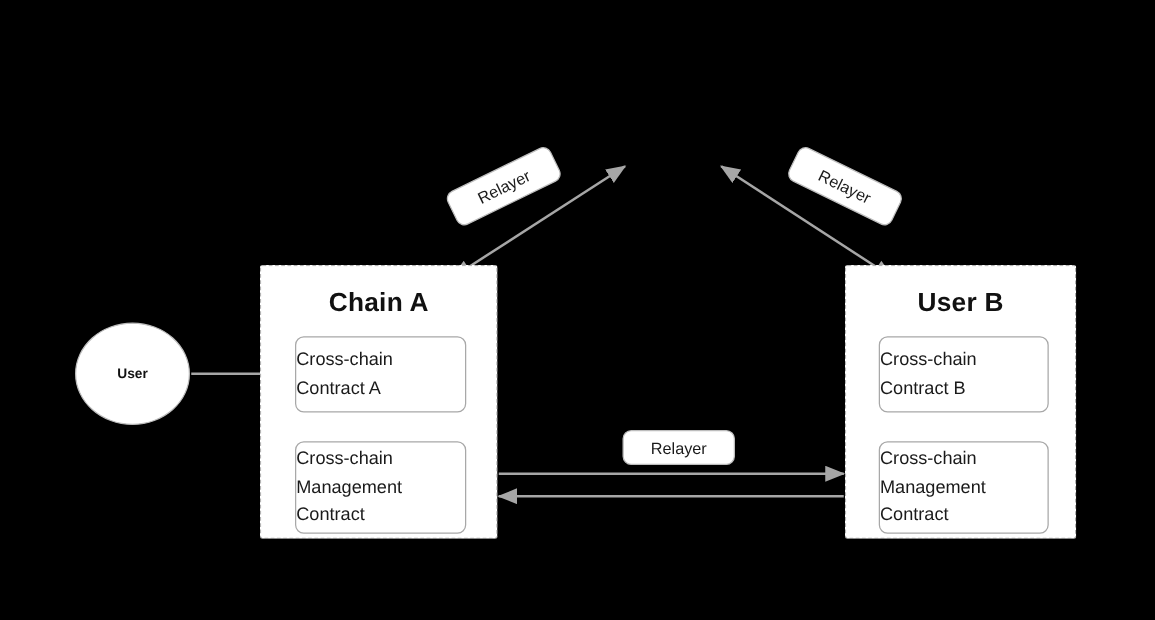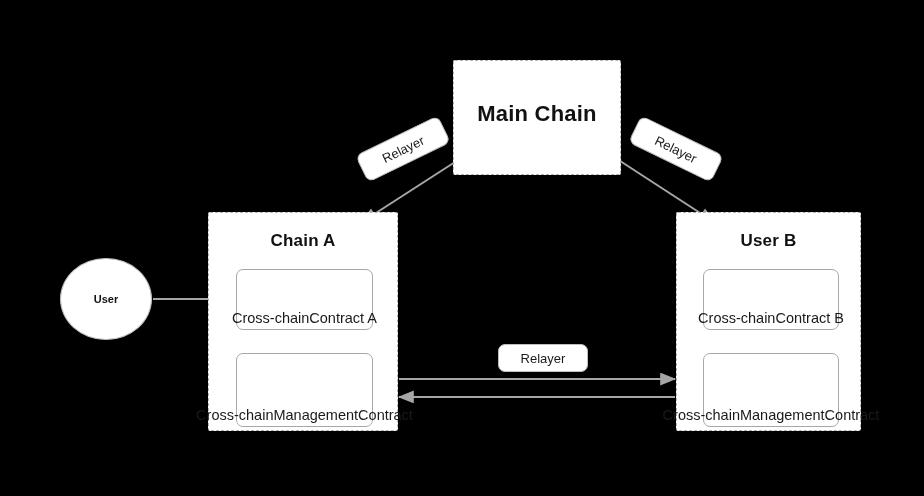--- a/index.html
+++ b/index.html
@@ -29,21 +29,21 @@
     background: #ffffff;
     border: 1.6px dashed #b3b3b3;
     border-radius: 2px;
     box-sizing: border-box;
   }
   .chain-title {
     position: absolute;
     left: 0;
     right: 0;
     text-align: center;
-    font-size: 17px;
+    font-size: 21px;
     font-weight: bold;
     color: #111111;
     letter-spacing: 0.2px;
   }
 
   
   #main-chain-box {
     left: 453px;
     top: 60px;
     width: 168px;
@@ -66,22 +66,22 @@
   #chain-a-box .chain-title, #chain-b-box .chain-title { top: 18px; }
 
   
   .contract-box {
     position: absolute;
     background: #ffffff;
     border: 1.4px solid #a8a8a8;
     border-radius: 7px;
     box-sizing: border-box;
     display: flex;
-    flex-direction: row;
-    align-items: flex-end;
+    flex-direction: column;
+    align-items: flex-start;
     justify-content: center;
     color: #1a1a1a;
     font-size: 14.5px;
     line-height: 1.55;
     text-align: center;
   }
   .contract-box .line { display: block; white-space: nowrap; }
 
   #contract-a       { left: 236px; top: 269px; width: 137px; height: 61px; }
   #mgmt-a           { left: 236px; top: 353px; width: 137px; height: 74px; }
@@ -165,23 +165,20 @@
 
     <line x1="714" y1="222" x2="577" y2="133" stroke="#a6a6a6" stroke-width="2" marker-end="url(#ah)" marker-start="url(#ah-start)"></line>
 
     <line x1="399" y1="379" x2="675" y2="379" stroke="#a6a6a6" stroke-width="2" marker-end="url(#ah)"></line>
 
     <line x1="675" y1="397" x2="399" y2="397" stroke="#a6a6a6" stroke-width="2" marker-end="url(#ah)"></line>
 
     <line x1="771" y1="351" x2="771" y2="333" stroke="#a6a6a6" stroke-width="2" marker-end="url(#ah)"></line>
   </svg>
 
-  <div class="chain-box" id="main-chain-box">
-    <div class="chain-title">Main Chain</div>
-  </div>
 
   <div class="chain-box" id="chain-a-box">
     <div class="chain-title">Chain A</div>
   </div>
 
   <div class="contract-box" id="contract-a">
     <span class="line">Cross-chain</span>
     <span class="line">Contract A</span>
   </div>
 

